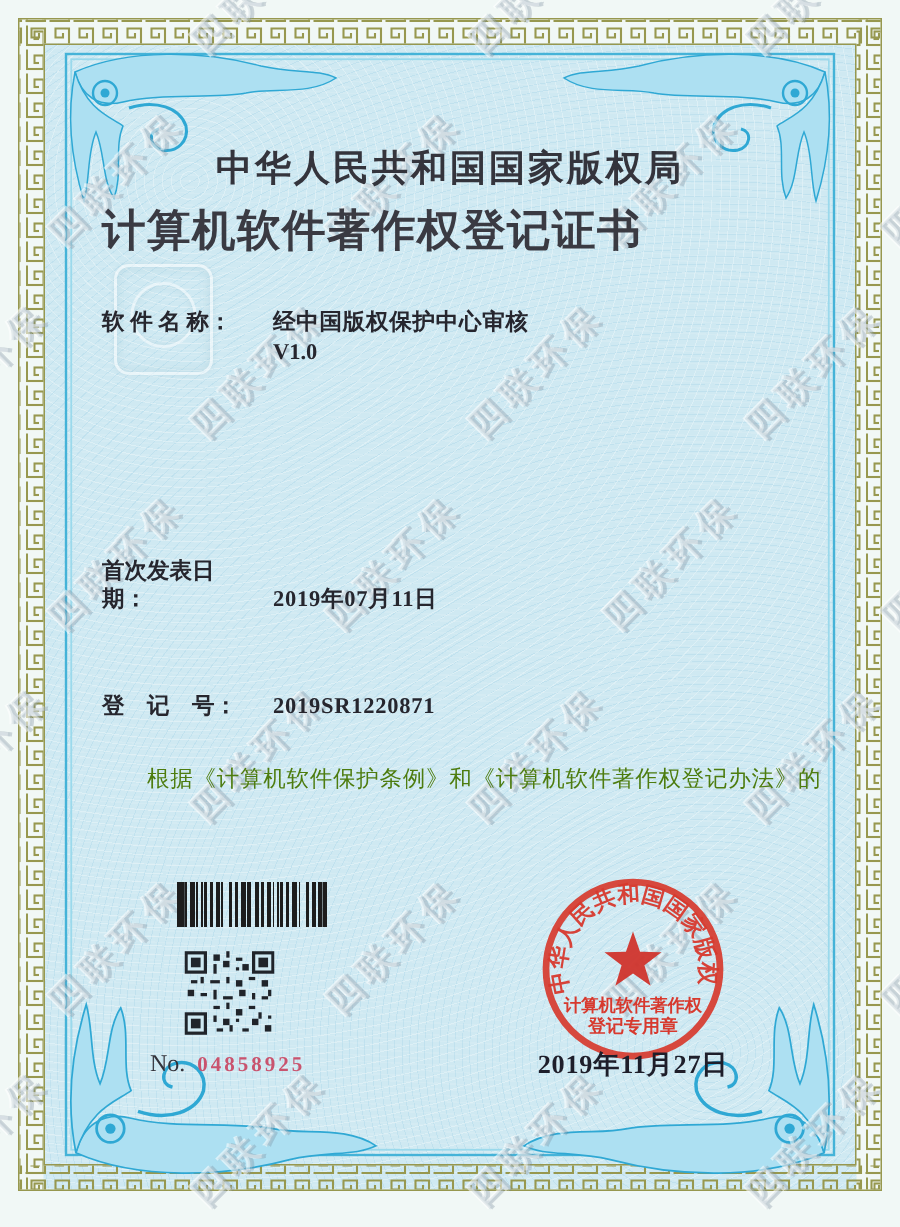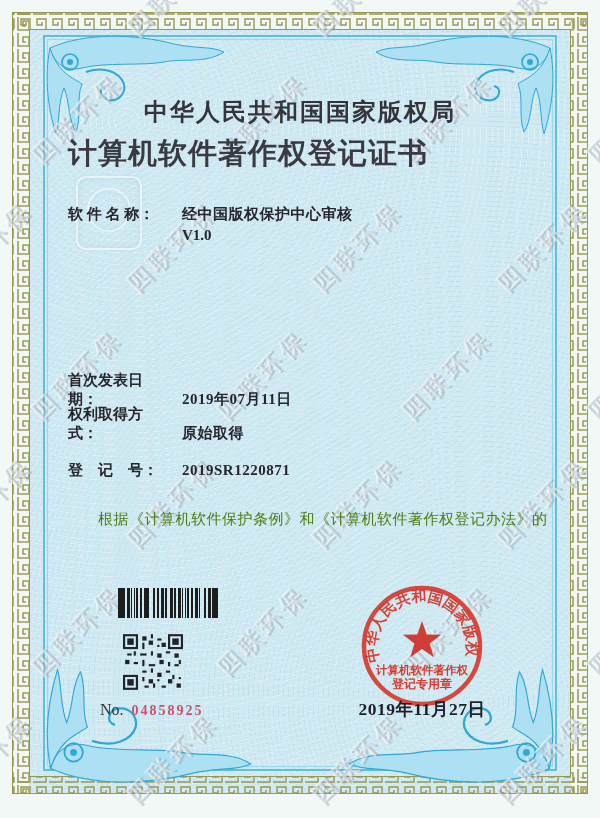--- a/index.html
+++ b/index.html
@@ -122,23 +122,20 @@
     <div class="subtitle">计算机软件著作权登记证书</div>
 
 
     <div class="row" style="top:205px">
       <span class="lbl">软 件 名 称：</span><span class="val">经中国版权保护中心审核</span>
     </div>
     <div class="ver" style="top:227px">V1.0</div>
 
     <div class="row" style="top:371px">
       <span class="lbl">首次发表日期：</span><span class="val">2019年07月11日</span>
-    </div>
-    <div class="row" style="top:405px">
-      <span class="lbl">权利取得方式：</span><span class="val">原始取得</span>
     </div>
     <div class="row" style="top:461px">
       <span class="lbl">登　记　号：</span><span class="val">2019SR1220871</span>
     </div>
 
     <div class="stmt" style="left:98px;top:510px">根据《计算机软件保护条例》和《计算机软件著作权登记办法》的</div>
 
     <div class="barcode"></div>
 
     <div class="qr">

